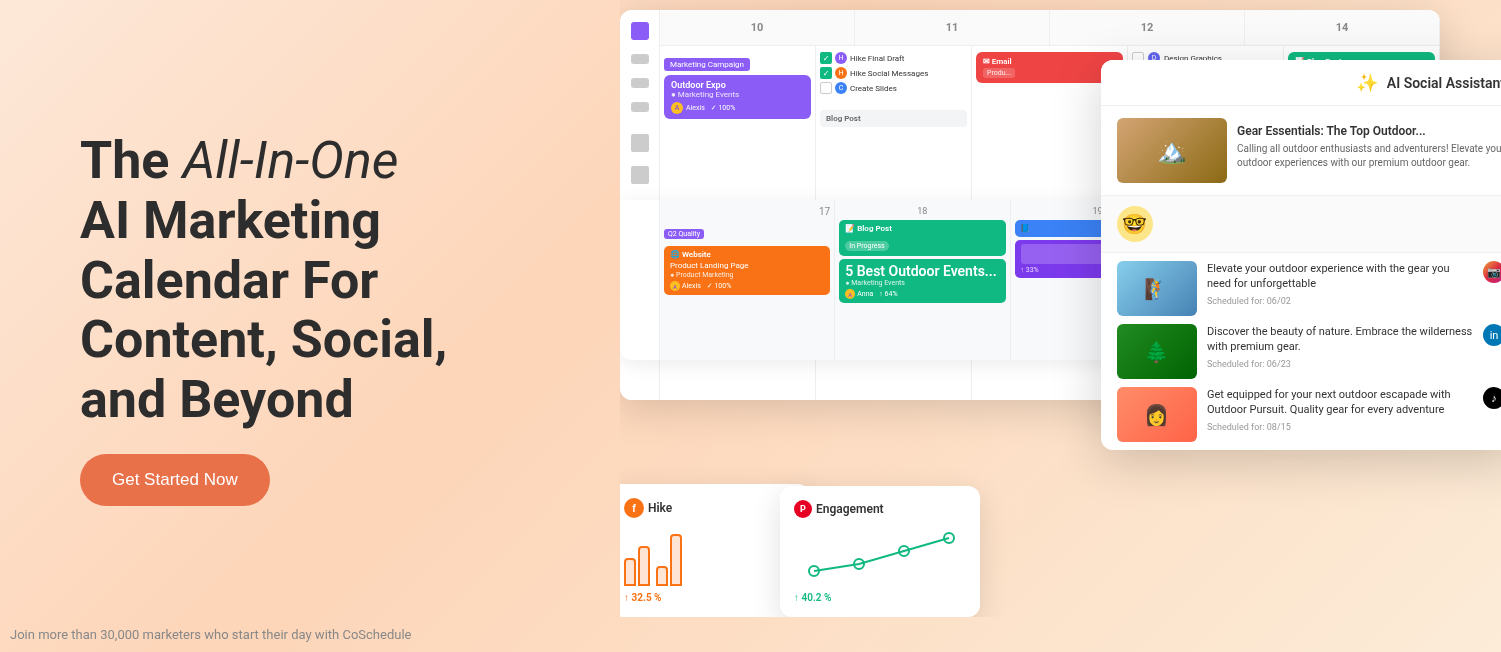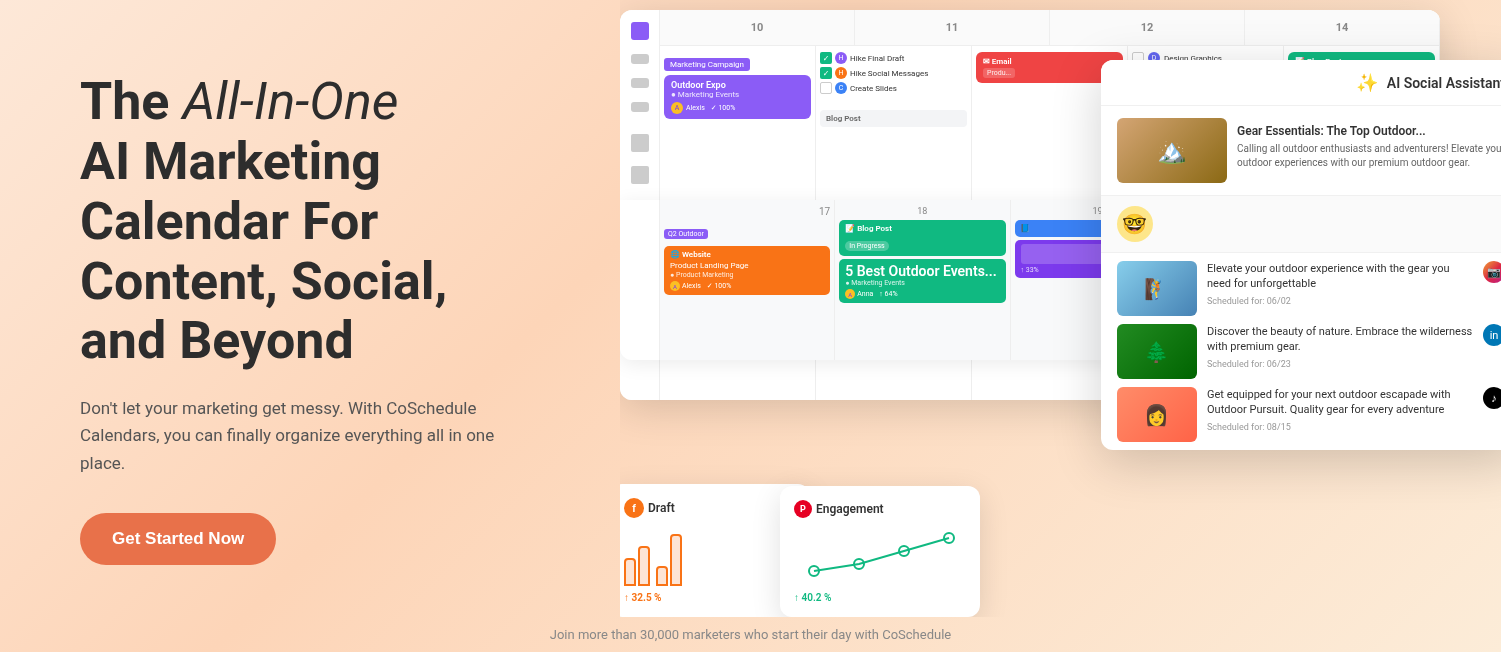--- a/index.html
+++ b/index.html
@@ -52,21 +52,21 @@
     }
 
     .cta-button {
       display: inline-block;
       background: #e8714a;
       color: white;
       border: none;
       padding: 16px 32px;
       border-radius: 30px;
       font-size: 17px;
-      font-weight: 700;
+      font-weight: 400;
       cursor: pointer;
       width: fit-content;
     }
 
     
     .right-section {
       flex: 1;
       position: relative;
       overflow: hidden;
     }
@@ -461,42 +461,41 @@
     }
 
     .engagement-stat {
       font-size: 10px;
       color: #10b981;
       font-weight: 600;
     }
 
     
     .bottom-bar {
-      text-align: center;
+      text-align: left;
       padding: 10px;
       font-size: 13px;
       color: #888;
       background: transparent;
     }
   </style>
 </head>
 <body>
 
 <div class="main-container">
 
   <div class="left-section">
     <h1 class="hero-title">
       <span>The</span>
       <span class="italic-part">All-In-One</span><br>
       AI Marketing<br>
       Calendar For<br>
       Content, Social,<br>
       and Beyond
     </h1>
-    <p class="hero-subtitle">Don't let your marketing get messy. With CoSchedule Calendars, you can finally organize everything all in one place.</p>
     <button class="cta-button">Get Started Now</button>
   </div>
 
   <div class="right-section">
 
     <div class="calendar-app">
       <div class="calendar-sidebar">
         <div class="sidebar-icon" style="background:#8b5cf6; border-radius:3px;"></div>
         <div class="sidebar-icon" style="background:#ccc; height:10px;"></div>
         <div class="sidebar-icon" style="background:#ccc; height:10px;"></div>
@@ -575,21 +574,21 @@
     </div>
 
     <div style="position:absolute;top:200px;left:0;width:740px;height:160px;background:#f8f9fa;border-radius:0 0 12px 12px;overflow:hidden;box-shadow:0 4px 20px rgba(0,0,0,0.08);">
       <div style="display:flex;height:100%;">
 
         <div style="width:40px;background:#fff;border-right:1px solid #eee;"></div>
 
         <div style="flex:1;display:flex;">
           <div style="flex:1;border-right:1px solid #eee;padding:6px 4px;position:relative;">
             <div style="font-size:10px;color:#888;margin-bottom:4px;text-align:right;">17</div>
-            <div class="section-label" style="font-size:7px;padding:1px 4px;">Q2 Outdoor</div>
+            <div class="section-label" style="font-size:7px;padding:1px 4px;">Q2 Quality</div>
             <div style="background:#f97316;color:white;border-radius:5px;padding:4px 6px;margin-top:3px;">
               <div style="font-size:8px;font-weight:600;">🌐 Website</div>
               <div style="font-size:8px;margin-top:2px;">Product Landing Page</div>
               <div style="font-size:7px;opacity:0.85;margin-top:1px;">● Product Marketing</div>
               <div style="font-size:7px;margin-top:2px;display:flex;align-items:center;gap:2px;">
                 <div style="width:10px;height:10px;border-radius:50%;background:#fbbf24;display:flex;align-items:center;justify-content:center;color:#7c3aed;font-size:6px;">A</div>
                 <span>Alexis</span>
                 <span style="margin-left:4px;">✓ 100%</span>
               </div>
             </div>
@@ -623,21 +622,21 @@
           <div style="flex:1;padding:6px 4px;">
             <div style="font-size:9px;color:#888;margin-bottom:4px;text-align:center;"></div>
           </div>
         </div>
       </div>
     </div>
 
     <div class="analytics-widget">
       <div class="widget-title">
         <div class="reach-icon">f</div>
-        <span>Draft</span>
+        <span>Hike</span>
       </div>
       <div class="bars-container">
         <div class="bar-group">
           <div class="bar" style="height:28px;"></div>
           <div class="bar" style="height:40px;"></div>
         </div>
         <div class="bar-group">
           <div class="bar" style="height:20px;"></div>
           <div class="bar" style="height:52px;"></div>
         </div>

